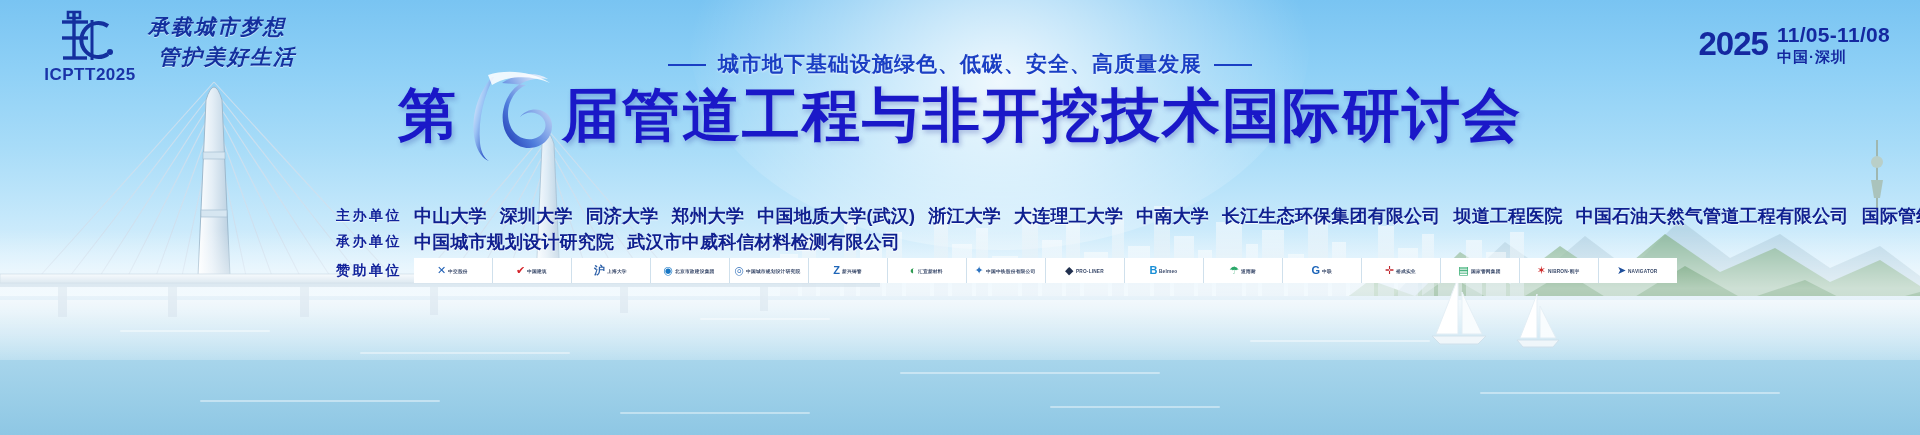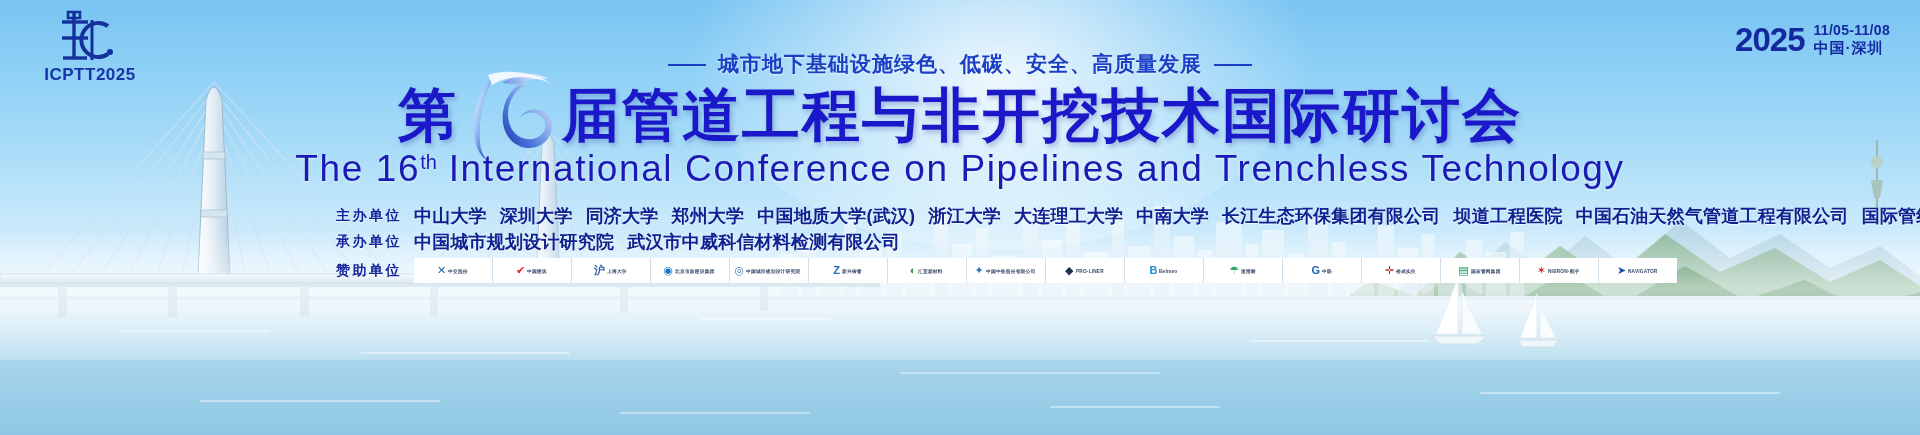--- a/index.html
+++ b/index.html
@@ -46,21 +46,21 @@
     font-family:"Liberation Serif","DejaVu Serif",serif;font-weight:bold;font-style:italic;}
   .calli div{font-size:21px;line-height:30px;letter-spacing:2px;
     text-shadow:0 1px 0 rgba(255,255,255,.5);}
   .calli .l2{margin-left:10px;}
 
   
   .datebox{position:absolute;right:30px;top:22px;display:flex;align-items:center;gap:9px;}
   .year{font-family:"Liberation Sans",sans-serif;font-weight:bold;font-size:33px;
     color:#1428a0;letter-spacing:-1px;line-height:1;}
   .dcol{line-height:1.22;}
-  .dday{font-size:14px;font-weight:bold;color:#1428a0;letter-spacing:.3px;}
+  .dday{font-size:21px;font-weight:bold;color:#1428a0;letter-spacing:.3px;}
   .dcity{font-size:15px;font-weight:bold;color:#1428a0;letter-spacing:1px;}
 
   
   .subtitle{position:absolute;left:0;top:50px;width:1920px;text-align:center;
     font-size:21px;font-weight:bold;color:#1a3fc4;letter-spacing:1px;
     text-shadow:0 1px 2px rgba(255,255,255,.65);}
   .sub-rule{display:inline-block;width:38px;height:2px;background:#1a3fc4;
     vertical-align:middle;margin:0 12px;}
 
   
@@ -255,20 +255,24 @@
         <path d="M38,4 L38,10 L50,10 L50,4 Z" stroke-width="2.6"></path>
         <path d="M44,4 L44,14"></path>
         <path d="M78,18 A17,17 0 1 0 78,46" stroke-width="4"></path>
         <path d="M62,12 L62,52" stroke-width="3"></path>
       </g>
       <circle cx="80" cy="44" r="3" fill="#14309e"></circle>
     </svg>
     <div class="logo-text">ICPTT2025</div>
   </div>
 
+  <div class="calli">
+    <div class="l1">承载城市梦想</div>
+    <div class="l2">管护美好生活</div>
+  </div>
 
   <div class="datebox">
     <div class="year">2025</div>
     <div class="dcol">
       <div class="dday">11/05-11/08</div>
       <div class="dcity">中国·深圳</div>
     </div>
   </div>
 
   <div class="subtitle">
@@ -292,24 +296,20 @@
             <stop offset="100%" stop-color="#ffffff"></stop>
           </linearGradient>
         </defs>
         <path d="M36,10 C26,28 20,52 22,76 C23,86 27,92 31,94 C25,92 19,84 17,74 C12,50 20,26 34,10 Z" fill="url(#sw1)"></path>
         <path d="M44,16 C58,6 78,4 90,12 C78,10 62,14 54,24 C44,36 42,54 48,66 C56,82 76,86 88,74 C96,66 96,52 88,46 C80,40 68,42 62,50 C68,44 78,44 84,50 C90,56 88,66 80,70 C70,76 56,70 52,58 C46,42 54,24 68,18 Z" fill="url(#sw2)"></path>
         <path d="M30,8 C48,2 74,4 92,16 C74,8 50,8 34,18 Z" fill="#ffffff" opacity=".85"></path>
       </svg>
     </span><span>届管道工程与非开挖技术国际研讨会</span>
   </div>
 
-  <div class="entitle">
-    <span>The 16</span><sup>th</sup>
-    <span>International Conference on Pipelines and Trenchless Technology</span>
-  </div>
 
   <div class="orgs">
 
     <div class="orow">
       <div class="olabel">主办单位</div>
       <div class="oval">
         <span>中山大学</span><span>深圳大学</span><span>同济大学</span><span>郑州大学</span><span>中国地质大学(武汉)</span><span>浙江大学</span><span>大连理工大学</span><span>中南大学</span><span>长江生态环保集团有限公司</span><span>坝道工程医院</span><span>中国石油天然气管道工程有限公司</span><span>国际管线专业学会</span>
       </div>
     </div>
 

